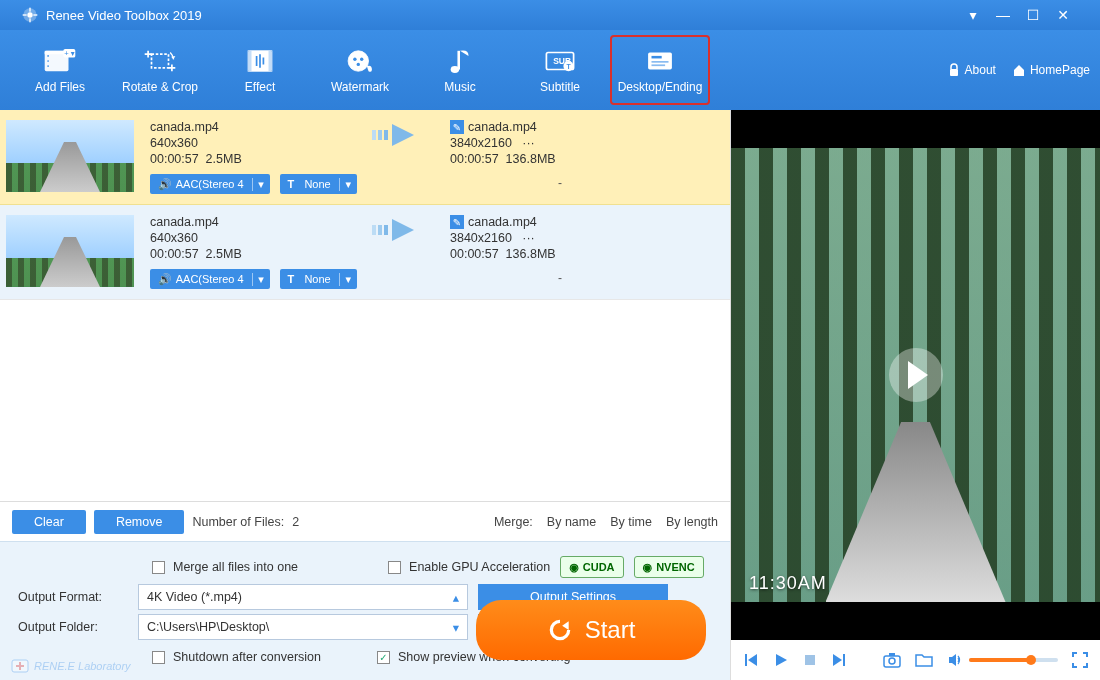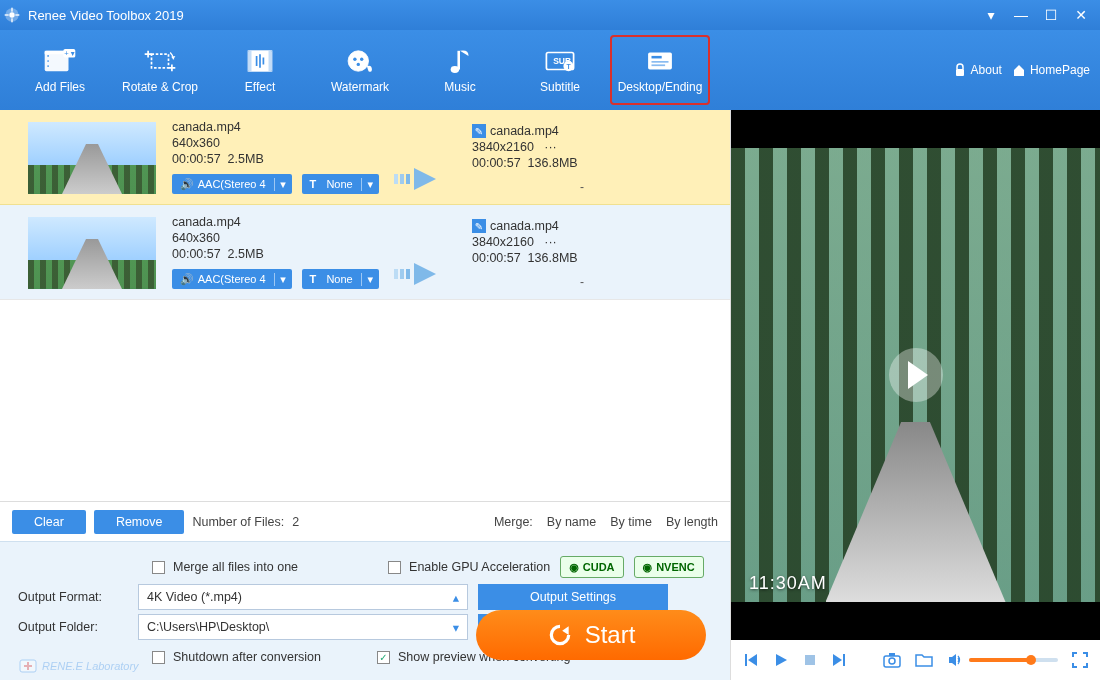--- a/index.html
+++ b/index.html
@@ -1,32 +1,32 @@
 <!DOCTYPE html>
 <html><head>
 <meta charset="utf-8">
 <style>
 * { box-sizing: border-box; margin: 0; padding: 0; font-family: "Segoe UI", Arial, sans-serif; }
 body { width: 1100px; height: 680px; background: #f0f0f0; overflow: hidden; }
 .window { width: 1100px; height: 680px; background: #fff; display: flex; flex-direction: column; }
-.titlebar { height: 30px; background: linear-gradient(#3b8ee6,#2f7fd8); display: flex; align-items: center; color: #fff; padding: 0 4px; font-size: 13px; }
+.titlebar { height: 30px; background: linear-gradient(#3b8ee6,#2f7fd8); display: flex; align-items: center; color: #fff; padding: 0 22px; font-size: 13px; }
 .titlebar .logo { width: 16px; height: 16px; margin-right: 8px; }
 .titlebar .spacer { flex: 1; }
 .titlebar .tctl { width: 30px; text-align: center; cursor: pointer; font-size: 14px; }
 .toolbar { height: 80px; background: linear-gradient(#3b8ee6,#2f7fd8); display: flex; align-items: center; color: #fff; font-size: 12px; padding: 0 10px; }
 .tool { width: 100px; display: flex; flex-direction: column; align-items: center; justify-content: center; height: 70px; cursor: pointer; border: 2px solid transparent; border-radius: 4px; }
 .tool.active { border-color: #d9302c; }
 .tool svg { width: 34px; height: 30px; }
 .tool .lbl { margin-top: 4px; }
-.toolbar .rightlinks { margin-left: auto; display: flex; gap: 10px; align-items: center; }
+.toolbar .rightlinks { margin-left: auto; display: flex; gap: 16px; align-items: center; }
 .rightlinks .rl { display: flex; align-items: center; gap: 4px; cursor: pointer; }
 .content { flex: 1; display: flex; min-height: 0; }
 .leftcol { width: 730px; display: flex; flex-direction: column; min-height: 0; }
 .filelist { flex: 1; overflow: auto; background: #fff; }
-.filerow { display: flex; align-items: flex-end; padding: 10px 28px; border-bottom: 1px solid #e7e7e7; }
+.filerow { display: flex; align-items: flex-start; padding: 10px 6px; border-bottom: 1px solid #e7e7e7; }
 .filerow.sel { background: #fff0b8; border-bottom-color: #f0e090; }
 .filerow.alt { background: #eaf3fb; }
 .thumb { width: 128px; height: 72px; background: linear-gradient(#4a6,#385); position: relative; overflow: hidden; flex-shrink: 0; }
 .thumb::before { content:""; position:absolute; inset:0; background:
   repeating-linear-gradient(90deg, rgba(60,90,50,.9) 0 6px, rgba(90,150,80,.7) 6px 12px) bottom/100% 40% no-repeat,
   linear-gradient(#cfe9ff,#9fd0ff) top/100% 60% no-repeat; }
 .thumb .road { position:absolute; left:50%; bottom:0; width:60px; height:50px; transform:translateX(-50%); background:linear-gradient(#999,#ccc); clip-path:polygon(40% 0,60% 0,100% 100%,0 100%); }
 .srcinfo, .outinfo { display:flex; flex-direction:column; font-size:12.5px; color:#333; gap:2px; }
 .srcinfo { margin-left: 16px; width: 200px; }
 .outinfo { width: 220px; }
@@ -62,22 +62,22 @@
 .preview .overlaytext .t2 { font-size:20px; letter-spacing:2px; }
 .playbtn { position:relative; z-index:2; width:54px; height:54px; border-radius:50%; background:rgba(255,255,255,.35); display:flex; align-items:center; justify-content:center; cursor:pointer; }
 .playbtn::after { content:""; border-left:20px solid #fff; border-top:14px solid transparent; border-bottom:14px solid transparent; margin-left:5px; }
 .pcontrols { height:40px; display:flex; align-items:center; gap:14px; padding:0 12px; color:#3b8ee6; }
 .pcontrols .pc { cursor:pointer; display:flex; align-items:center; }
 .pcontrols .vol { flex:1; display:flex; align-items:center; gap:6px; }
 .volslider { flex:1; height:4px; background:#cfe0ef; position:relative; border-radius:2px; }
 .volslider .fill { position:absolute; left:0; top:0; bottom:0; width:70%; background:#ff7a1a; border-radius:2px; }
 .volslider .knob { position:absolute; left:70%; top:50%; width:10px; height:10px; background:#ff7a1a; border-radius:50%; transform:translate(-50%,-50%); }
 .startwrap { position:absolute; right:24px; bottom:20px; }
-.startbtn { width:230px; height:50px; background:linear-gradient(#ff8c1a,#ff6a00); border:none; border-radius:25px; color:#fff; font-size:24px; display:flex; align-items:center; justify-content:center; gap:12px; cursor:pointer; }
-.wm { position:absolute; left:18px; bottom:4px; opacity:.35; font-size:11px; color:#3b8ee6; font-style:italic; display:flex; align-items:center; gap:4px; }
+.startbtn { width:230px; height:60px; background:linear-gradient(#ff8c1a,#ff6a00); border:none; border-radius:25px; color:#fff; font-size:24px; display:flex; align-items:center; justify-content:center; gap:12px; cursor:pointer; }
+.wm { position:absolute; left:10px; bottom:4px; opacity:.35; font-size:11px; color:#3b8ee6; font-style:italic; display:flex; align-items:center; gap:4px; }
 </style>
 </head>
 <body>
 
 <div class="window">
 
   <div class="titlebar">
     <svg class="logo" viewBox="0 0 24 24">
         <circle cx="12" cy="12" r="10" fill="#fff" opacity=".3"></circle>
         <circle cx="12" cy="12" r="4" fill="#fff"></circle>

